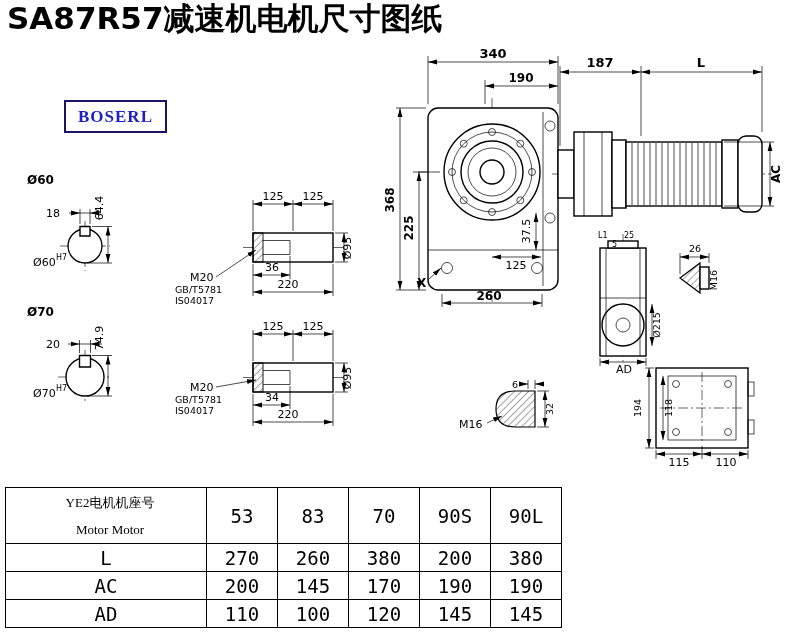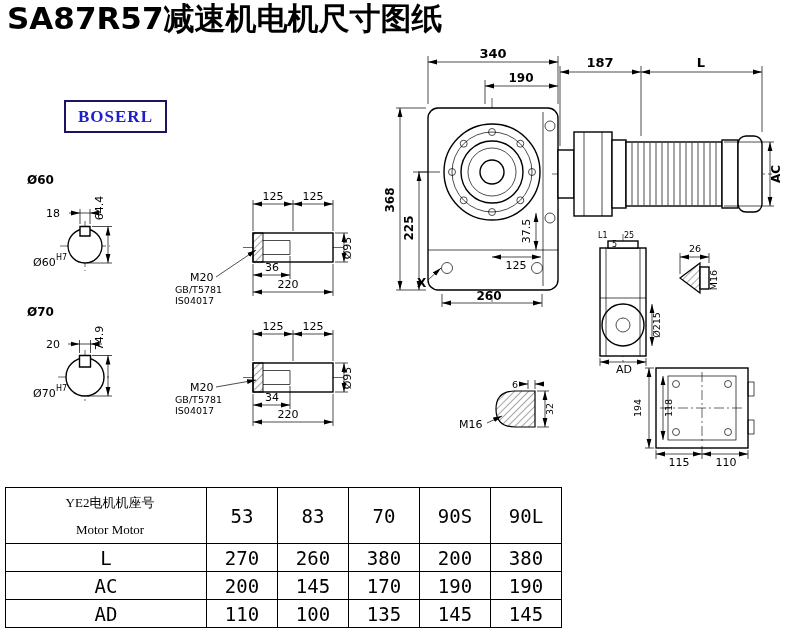--- a/index.html
+++ b/index.html
@@ -323,18 +323,18 @@
       <td class="sz">200</td>
       <td class="sz">145</td>
       <td class="sz">170</td>
       <td class="sz">190</td>
       <td class="sz">190</td>
     </tr>
     <tr>
       <td class="lab">AD</td>
       <td class="sz">110</td>
       <td class="sz">100</td>
-      <td class="sz">135</td>
+      <td class="sz">120</td>
       <td class="sz">145</td>
       <td class="sz">145</td>
     </tr>
   </tbody>
 </table>
 
 </body></html>

